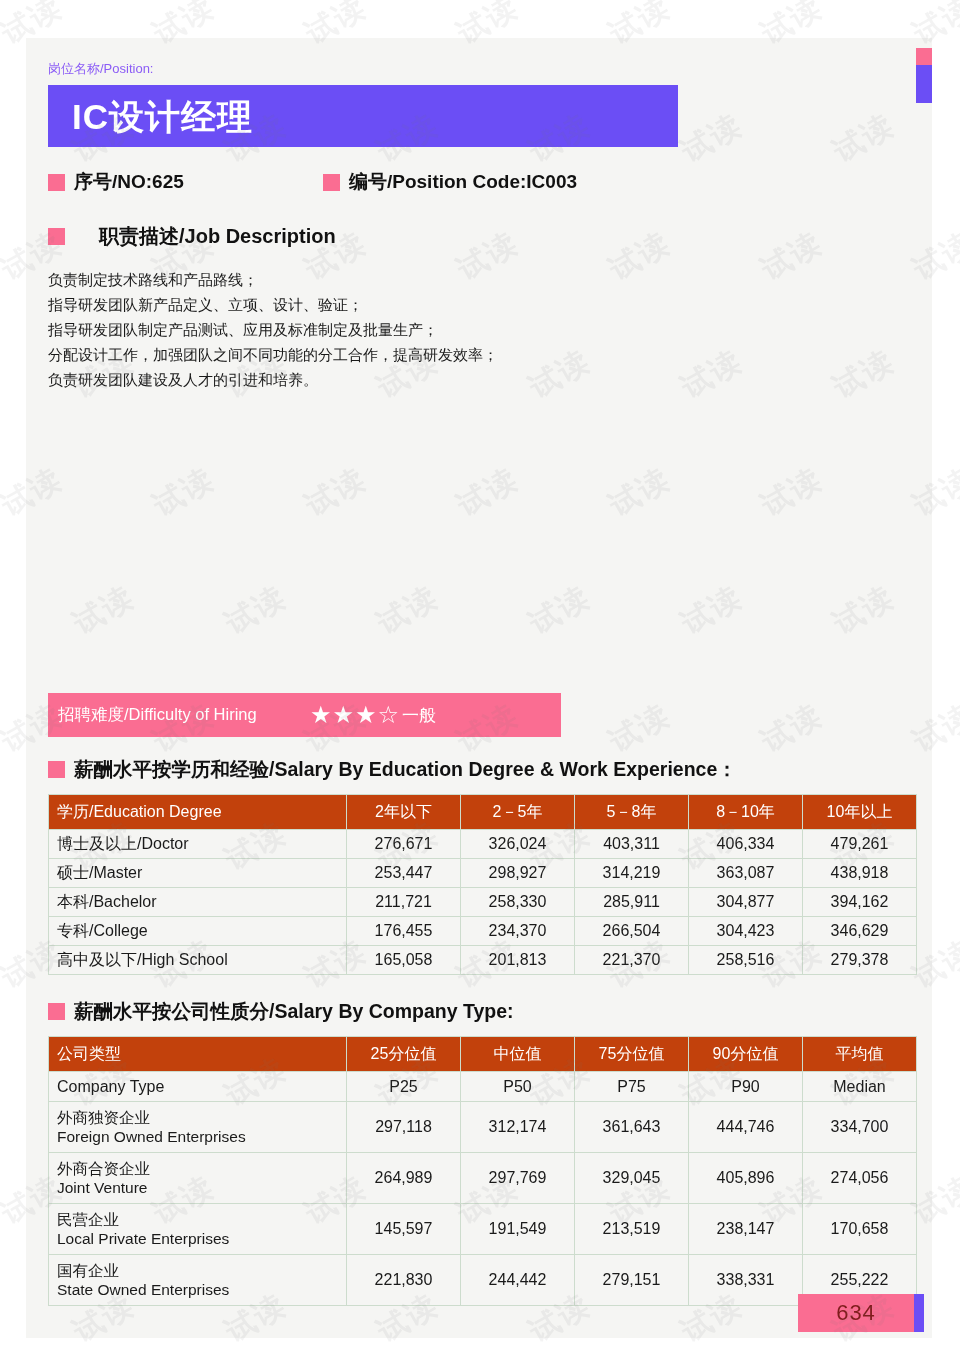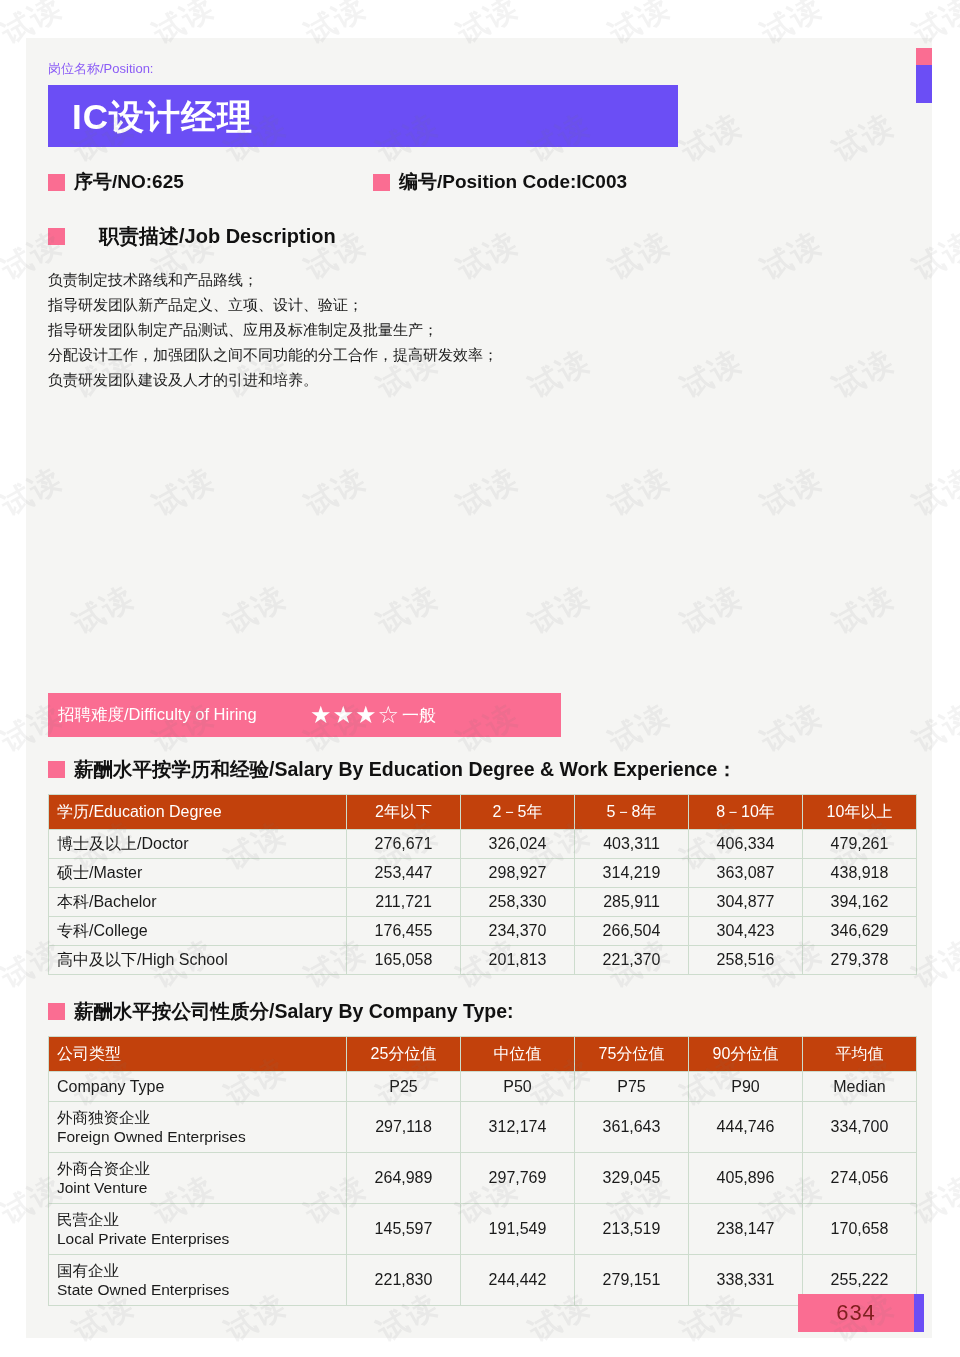--- a/index.html
+++ b/index.html
@@ -105,21 +105,21 @@
     align-items: center;
     margin-top: 22px;
   }
   .meta-item {
     display: flex;
     align-items: center;
     font-size: 19px;
     font-weight: 700;
     color: #111;
   }
-  #meta-row .meta-item.first { width: 325px; text-align: center; }
+  #meta-row .meta-item.first { width: 275px; text-align: center; }
   .sq {
     display: inline-block;
     width: 17px;
     height: 17px;
     background: #fa6d92;
     margin-right: 9px;
     flex: none;
   }
 
   

